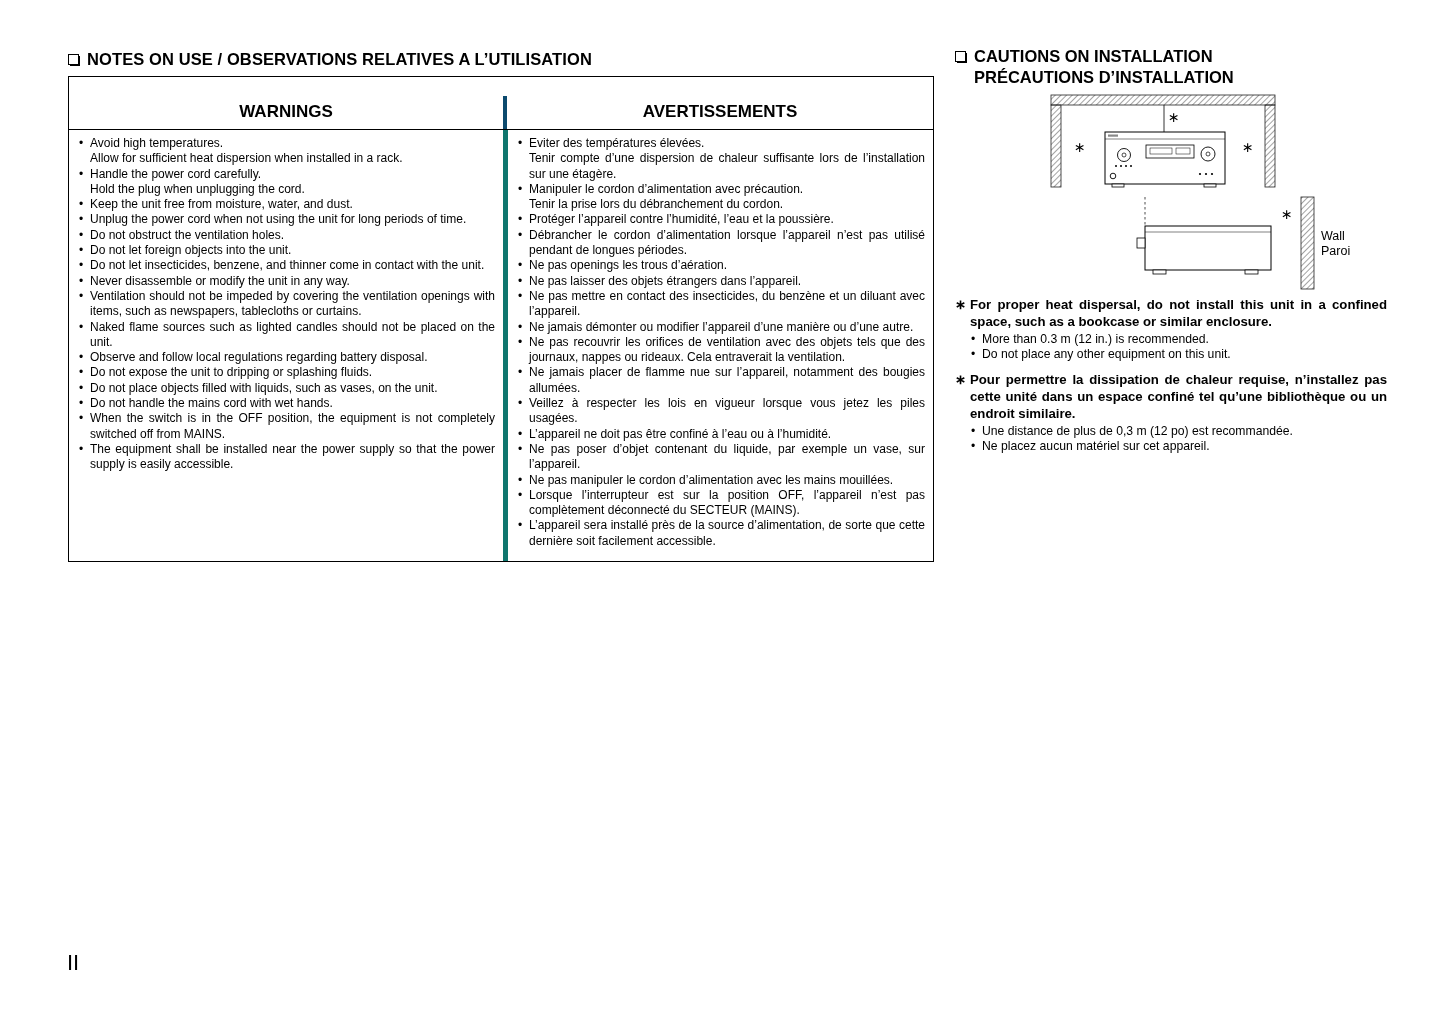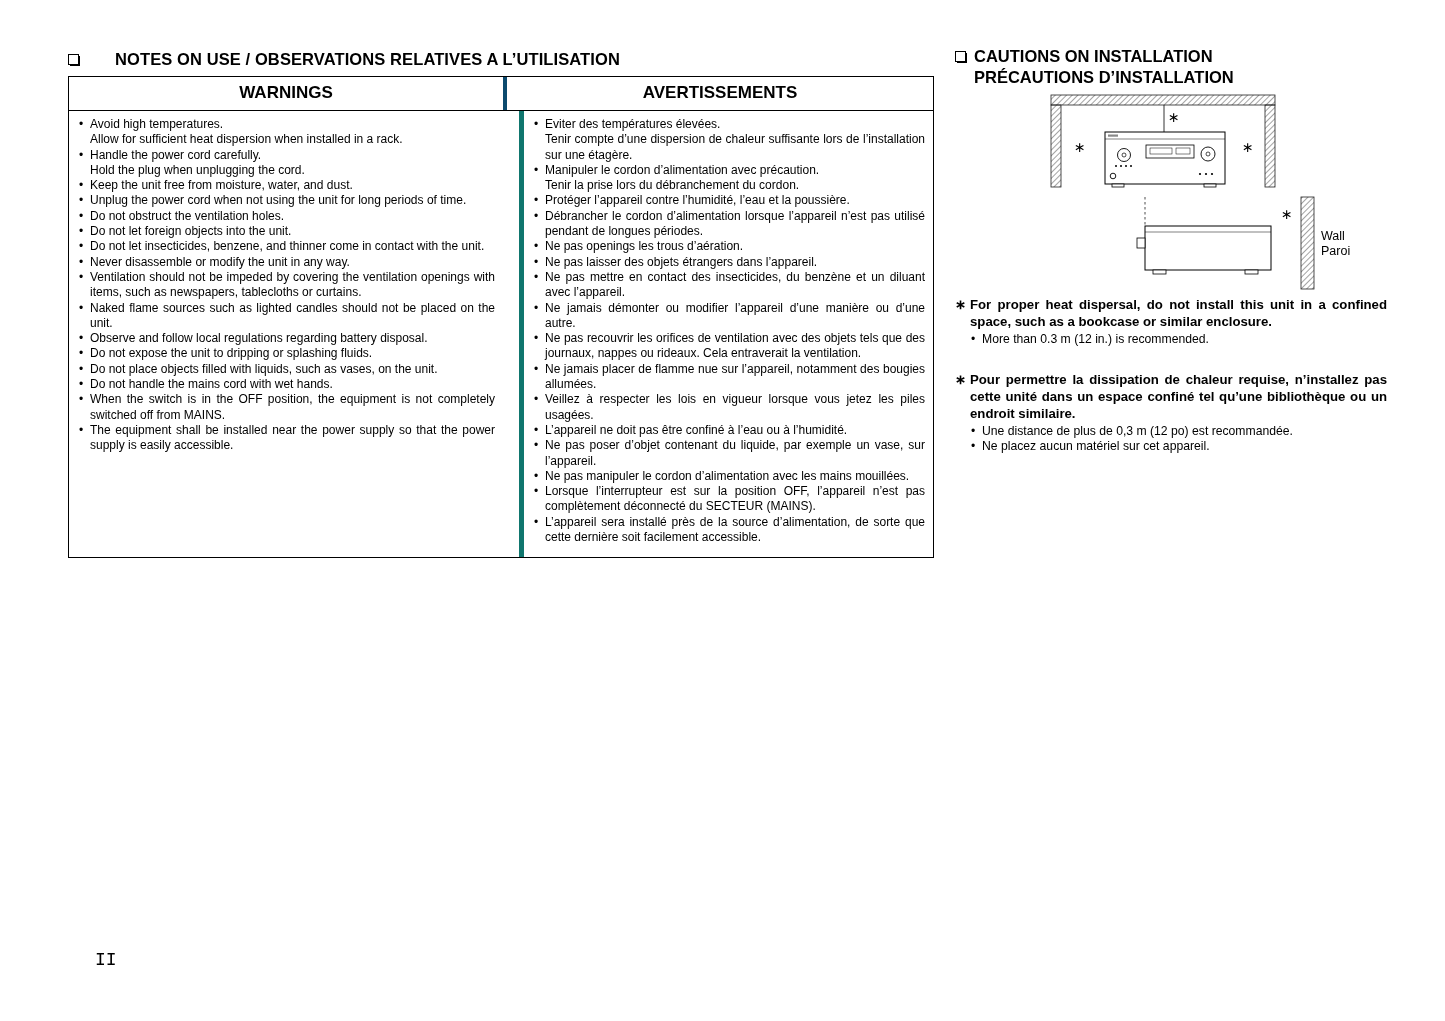--- a/index.html
+++ b/index.html
@@ -5,37 +5,37 @@
   * { margin:0; padding:0; box-sizing:border-box; }
   html,body { background:#ffffff; }
   .page {
     position:relative; width:1445px; height:1021px; background:#ffffff;
     font-family:"Liberation Sans", sans-serif; color:#000; overflow:hidden;
   }
 
   
   .sec-title {
     position:absolute; font-size:16.5px; font-weight:bold; letter-spacing:0.1px;
-    display:flex; align-items:center; white-space:nowrap;gap:28px;
+    display:flex; align-items:center; white-space:nowrap;
   }
   .sq {
     display:inline-block; width:11px; height:11px; border:1.6px solid #000;
     background:#fff; margin-right:8px; flex:0 0 auto;
     box-shadow:1.5px 1.5px 0 -0.5px #000;
   }
   .cautions-title { position:absolute; left:955px; top:46px; font-size:16.5px; font-weight:bold; line-height:21px; }
   .cautions-title .tline { display:flex; align-items:center; white-space:nowrap; }
   .cautions-title .tline2 { padding-left:19px; }
 
   
   .table { position:absolute; left:68px; top:76px; width:866px; border:1px solid #000; background:#fff; }
-  .thead { display:grid; grid-template-columns:434px 1fr; border-bottom:1px solid #000; }
+  .thead { display:grid; grid-template-columns:434px 1fr; border-bottom:1px solid #000;margin-top:19px; }
   .th { text-align:center; font-weight:bold; font-size:17px; padding:6px 0 7px; }
   .th + .th { border-left:4px solid #0c4a6e; }
-  .tbody { display:grid; grid-template-columns:434px 1fr;gap:16px; }
+  .tbody { display:grid; grid-template-columns:434px 1fr; }
   .td { padding:6px 8px 12px 10px; }
   .td + .td { border-left:5px solid #0f766e; }
 
   ul.blist { list-style:none; }
   .blist li { position:relative; padding-left:11px; font-size:12px; line-height:15.3px; text-align:justify; }
   .blist li::before { content:"\2022"; position:absolute; left:0; top:0; }
 
   
   .note { position:absolute; left:955px; width:432px; }
   .note-heading {
@@ -47,21 +47,21 @@
   .note-bullets li { font-size:12.2px; line-height:15.4px; text-align:left; }
 
   
   .diagram1 { position:absolute; left:1050px; top:94px; }
   .diagram2 { position:absolute; left:1133px; top:196px; }
   .wall-label { position:absolute; left:1321px; top:229px; font-size:12.5px; line-height:14.5px; }
   .wall-label span { display:block; }
 
   .page-number {
     position:absolute; left:67px; top:950px;
-    font-family:Liberation Mono, monospace; font-size:18px;margin-left:28px;
+    font-family:Liberation Sans, sans-serif; font-size:22px;
   }
 </style>
 </head>
 <body>
 
 <div class="page">
 
   <div class="sec-title" style="left:68px; top:50px;">
     <span class="sq"></span>
     <span>NOTES ON USE / OBSERVATIONS RELATIVES A L’UTILISATION</span>
@@ -258,20 +258,23 @@
 
   <div class="note" style="top:296px;">
     <div class="note-heading">
       <span class="ast">∗</span>
       <span>For proper heat dispersal, do not install this unit in a confined space, such as a bookcase or similar enclosure.</span>
     </div>
     <ul class="blist note-bullets">
         <li>
           <div>More than 0.3 m (12 in.) is recommended.</div>
         </li>
+        <li>
+          <div>Do not place any other equipment on this unit.</div>
+        </li>
       </ul>
   </div>
 
   <div class="note" style="top:371px;">
     <div class="note-heading">
       <span class="ast">∗</span>
       <span>Pour permettre la dissipation de chaleur requise, n’installez pas cette unité dans un espace confiné tel qu’une bibliothèque ou un endroit similaire.</span>
     </div>
     <ul class="blist note-bullets">
         <li>

